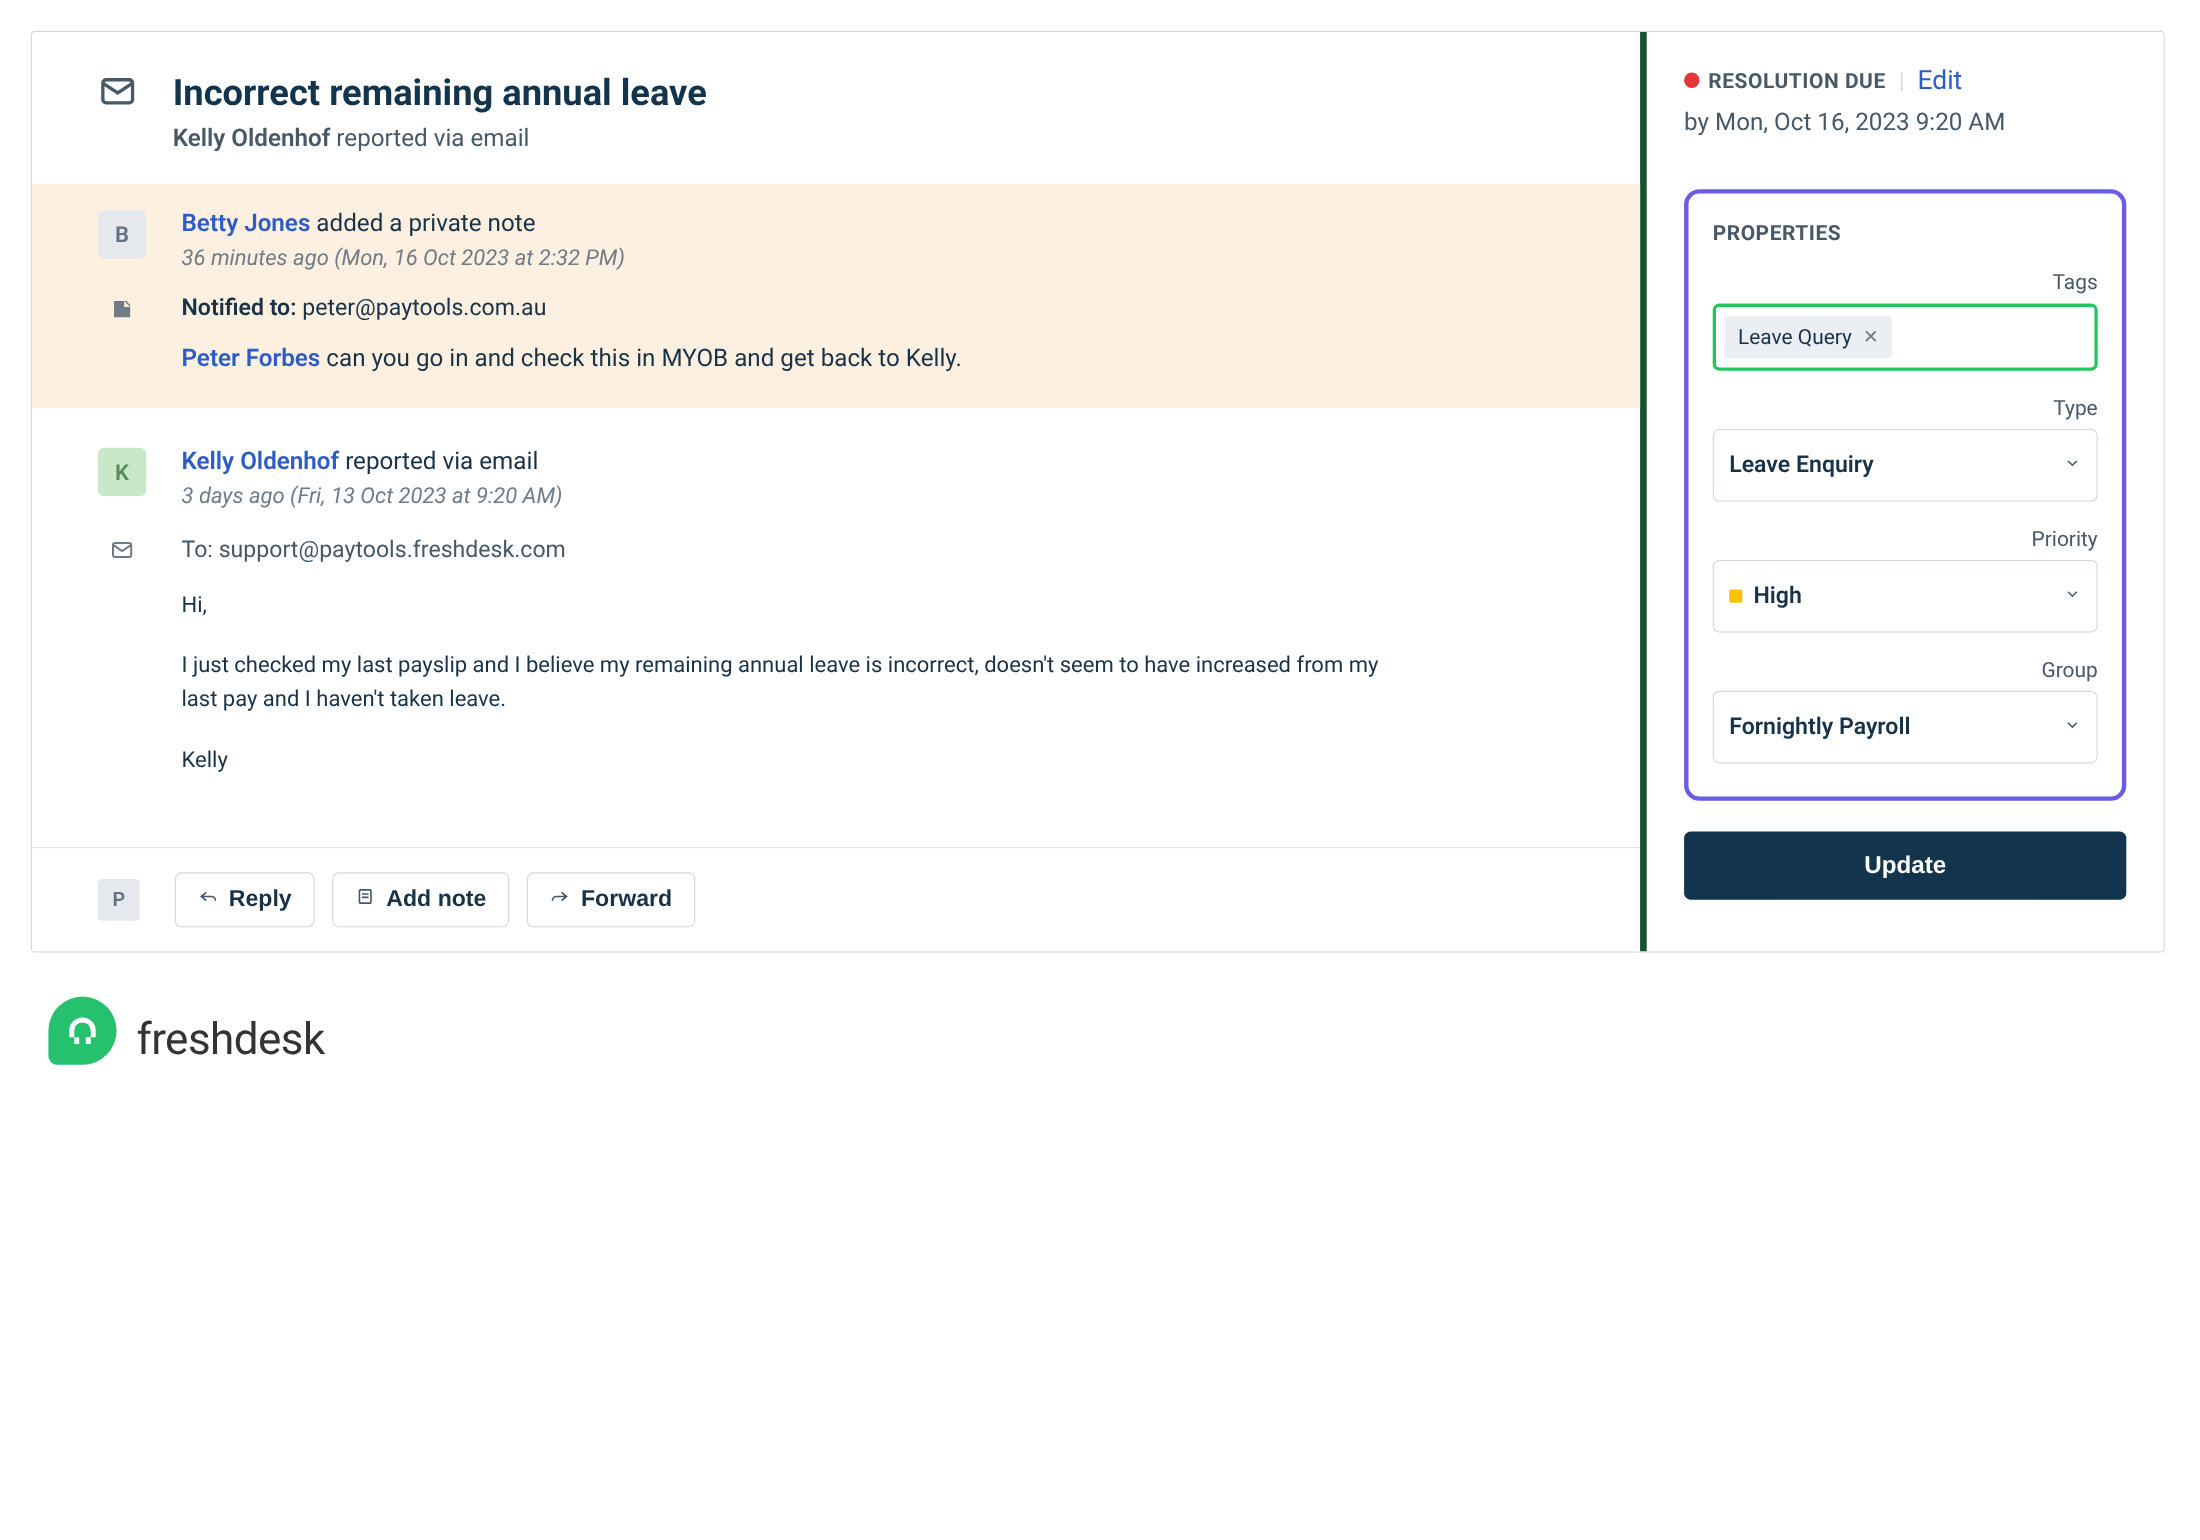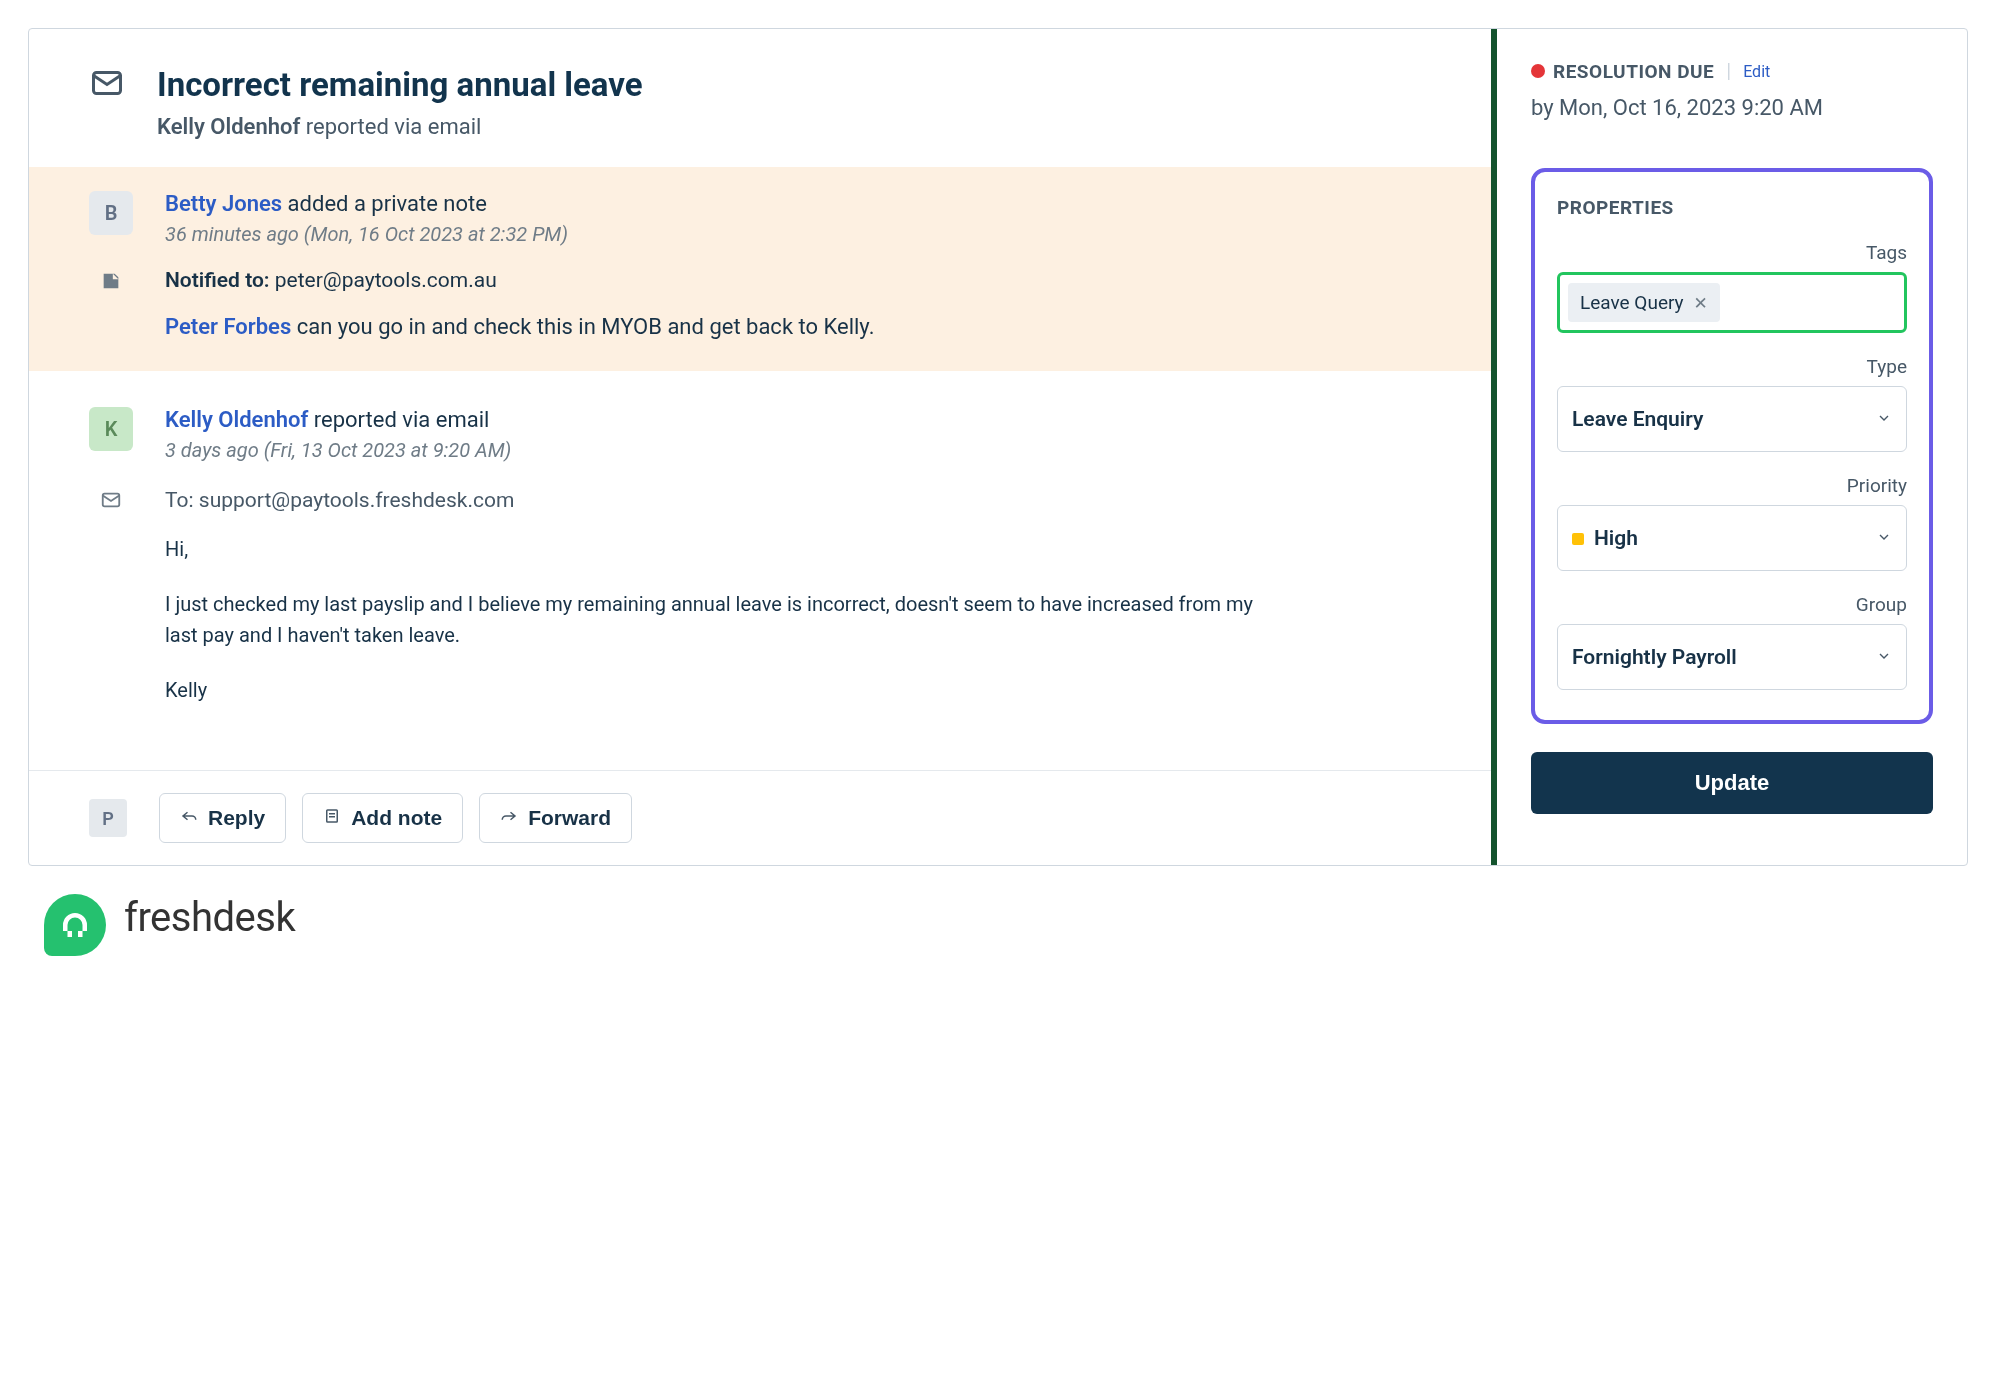--- a/index.html
+++ b/index.html
@@ -37,35 +37,35 @@
 .body-text p { margin-bottom: 24px; }
 .actions { display: flex; gap: 16px; padding: 22px 40px 22px 60px; border-top: 1px solid #e5e9ed; align-items: center; margin-top: 40px; }
 .small-avatar { width: 38px; height: 38px; border-radius: 4px; background: #e5e9ed; color: #627085; display: flex; align-items: center; justify-content: center; font-size: 18px; font-weight: 600; margin-right: 16px; }
 .btn { border: 1px solid #cfd7df; background: #fff; border-radius: 6px; padding: 12px 20px; font-size: 21px; color: #183247; cursor: pointer; display: inline-flex; align-items: center; gap: 10px; font-weight: 600; }
 .btn svg { width: 18px; height: 18px; stroke: #475867; stroke-width: 2; fill: none; }
 .btn .fill-icon svg { fill: #475867; stroke: none; }
 .res-row { display: flex; align-items: center; gap: 8px; font-size: 20px; }
 .dot-red { width: 14px; height: 14px; border-radius: 50%; background: #e43538; }
 .res-label { font-weight: 700; letter-spacing: 0.5px; color: #475867; font-size: 19px; }
 .res-row .divider { color: #cfd7df; margin: 0 4px; }
-.edit-link { color: #2c5cc5; cursor: pointer; font-size: 16px; }
+.edit-link { color: #2c5cc5; cursor: pointer; font-size: 24px; }
 .res-date { color: #475867; font-size: 22px; margin-top: 8px; line-height: 1.5; }
 .props-box { border: 4px solid #6b5ce7; border-radius: 14px; padding: 24px 22px 30px 22px; margin-top: 44px; }
 .props-title { font-weight: 700; font-size: 19px; letter-spacing: 0.5px; color: #475867; margin-bottom: 22px; }
 .field { margin-bottom: 22px; text-align: right; }
 .field-label { font-size: 19px; color: #475867; margin-bottom: 8px; }
 .field-label .req { color: #e43538; }
 .tags-input { border: 3px solid #22c55e; border-radius: 6px; padding: 8px; min-height: 50px; display: flex; flex-wrap: wrap; gap: 6px; align-items: center; }
 .tag { background: #ebeff3; border-radius: 4px; padding: 8px 12px; font-size: 19px; color: #183247; display: inline-flex; align-items: center; gap: 10px; }
 .tag-x { color: #6f7c87; cursor: pointer; font-size: 17px; }
 .select { border: 1px solid #cfd7df; border-radius: 6px; padding: 20px 14px; font-size: 21px; color: #183247; display: flex; justify-content: space-between; align-items: center; cursor: pointer; font-weight: 600; }
 .select .chev svg { width: 16px; height: 16px; stroke: #475867; stroke-width: 2; fill: none; }
 .prio-dot { width: 12px; height: 12px; background: #ffc107; margin-right: 10px; display: inline-block; border-radius: 2px; }
 .update-btn { background: #12344d; color: #fff; border: none; border-radius: 6px; width: 100%; padding: 18px; font-size: 22px; font-weight: 700; cursor: pointer; margin-top: 28px; }
-.brand { display: flex; align-items: flex-start; gap: 18px; margin-top: 28px; margin-left: 16px; }
+.brand { display: flex; align-items: flex-end; gap: 18px; margin-top: 40px; margin-left: 16px; }
 .brand-logo { width: 62px; height: 62px; background: #25c16f; border-radius: 50% 50% 50% 8px; display: flex; align-items: center; justify-content: center; }
 .brand-logo svg { width: 36px; height: 36px; fill: #fff; }
 .brand-text { font-size: 40px; color: #333; font-weight: 400; letter-spacing: -0.5px; }
 </style>
 </head>
 <body>
 
 <div class="wrap">
 <div class="card">
   <div class="main">

